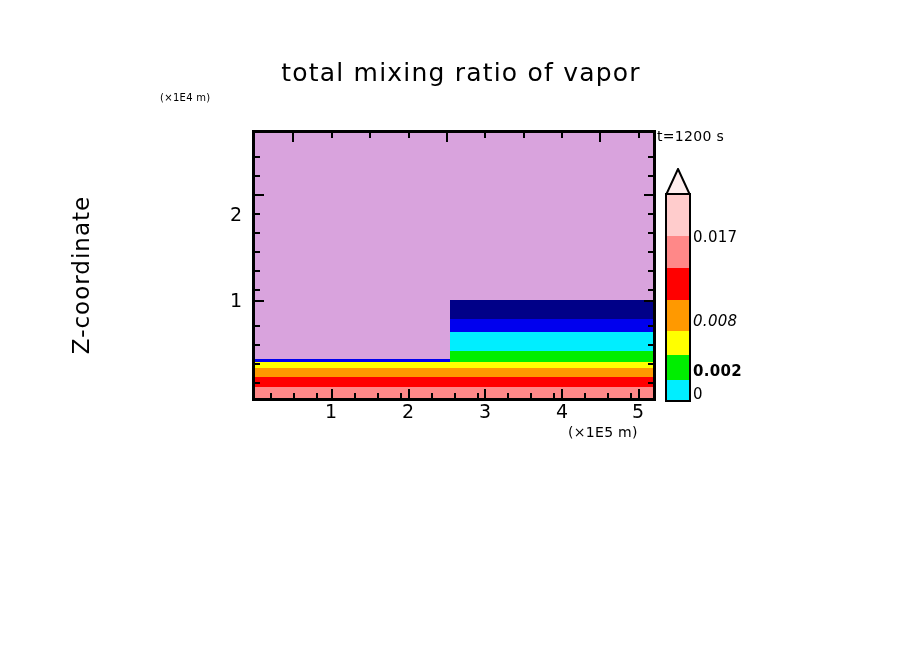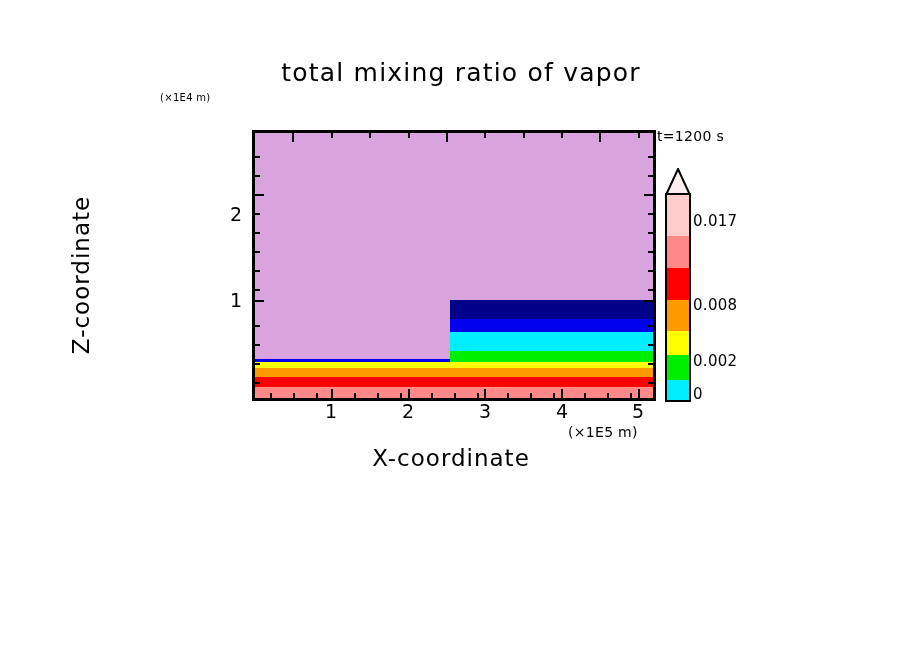--- a/index.html
+++ b/index.html
@@ -135,21 +135,20 @@
 
 <div id="fig">
 
   <div id="plot-title">total mixing ratio of vapor</div>
 
   <div id="y-unit">(×1E4 m)</div>
   <div id="x-unit">(×1E5 m)</div>
 
   <div id="time-stamp">t=1200 s</div>
 
-  <div id="x-axis-title">X-coordinate</div>
   <div id="y-axis-title">Z-coordinate</div>
 
   <div id="plot-area">
 
     <div class="band" style="left:0;width:195px;top:0px;height:226px;background:#d9a3dd;"></div>
     <div class="band" style="left:0;width:195px;top:226px;height:3px;background:#0000ee;"></div>
     <div class="band" style="left:0;width:195px;top:229px;height:6px;background:#ffff00;"></div>
     <div class="band" style="left:0;width:195px;top:235px;height:9px;background:#ff9900;"></div>
     <div class="band" style="left:0;width:195px;top:244px;height:10px;background:#ff0000;"></div>
     <div class="band" style="left:0;width:195px;top:254px;height:11px;background:#ff8888;"></div>
@@ -243,18 +242,18 @@
     <div class="cbband" style="top:41px;height:32px;background:#ff8888;"></div>
     <div class="cbband" style="top:73px;height:32px;background:#ff0000;"></div>
     <div class="cbband" style="top:105px;height:31px;background:#ff9900;"></div>
     <div class="cbband" style="top:136px;height:24px;background:#ffff00;"></div>
     <div class="cbband" style="top:160px;height:25px;background:#00ee00;"></div>
     <div class="cbband" style="top:185px;height:20px;background:#00eeff;"></div>
     <div class="cbband" style="top:205px;height:11px;background:#0000ee;"></div>
 
   </div>
 
-  <div class="cblabel" style="top:212px;">0.017</div>
-  <div class="cblabel" style="top:296px;">0.008</div>
-  <div class="cblabel" style="top:352px;">0.002</div>
+  <div class="cblabel" style="top:228px;">0.017</div>
+  <div class="cblabel" style="top:312px;font-style:italic;">0.008</div>
+  <div class="cblabel" style="top:362px;font-weight:bold;">0.002</div>
   <div class="cblabel" style="top:385px;">0</div>
 
 </div>
 
 </body></html>

